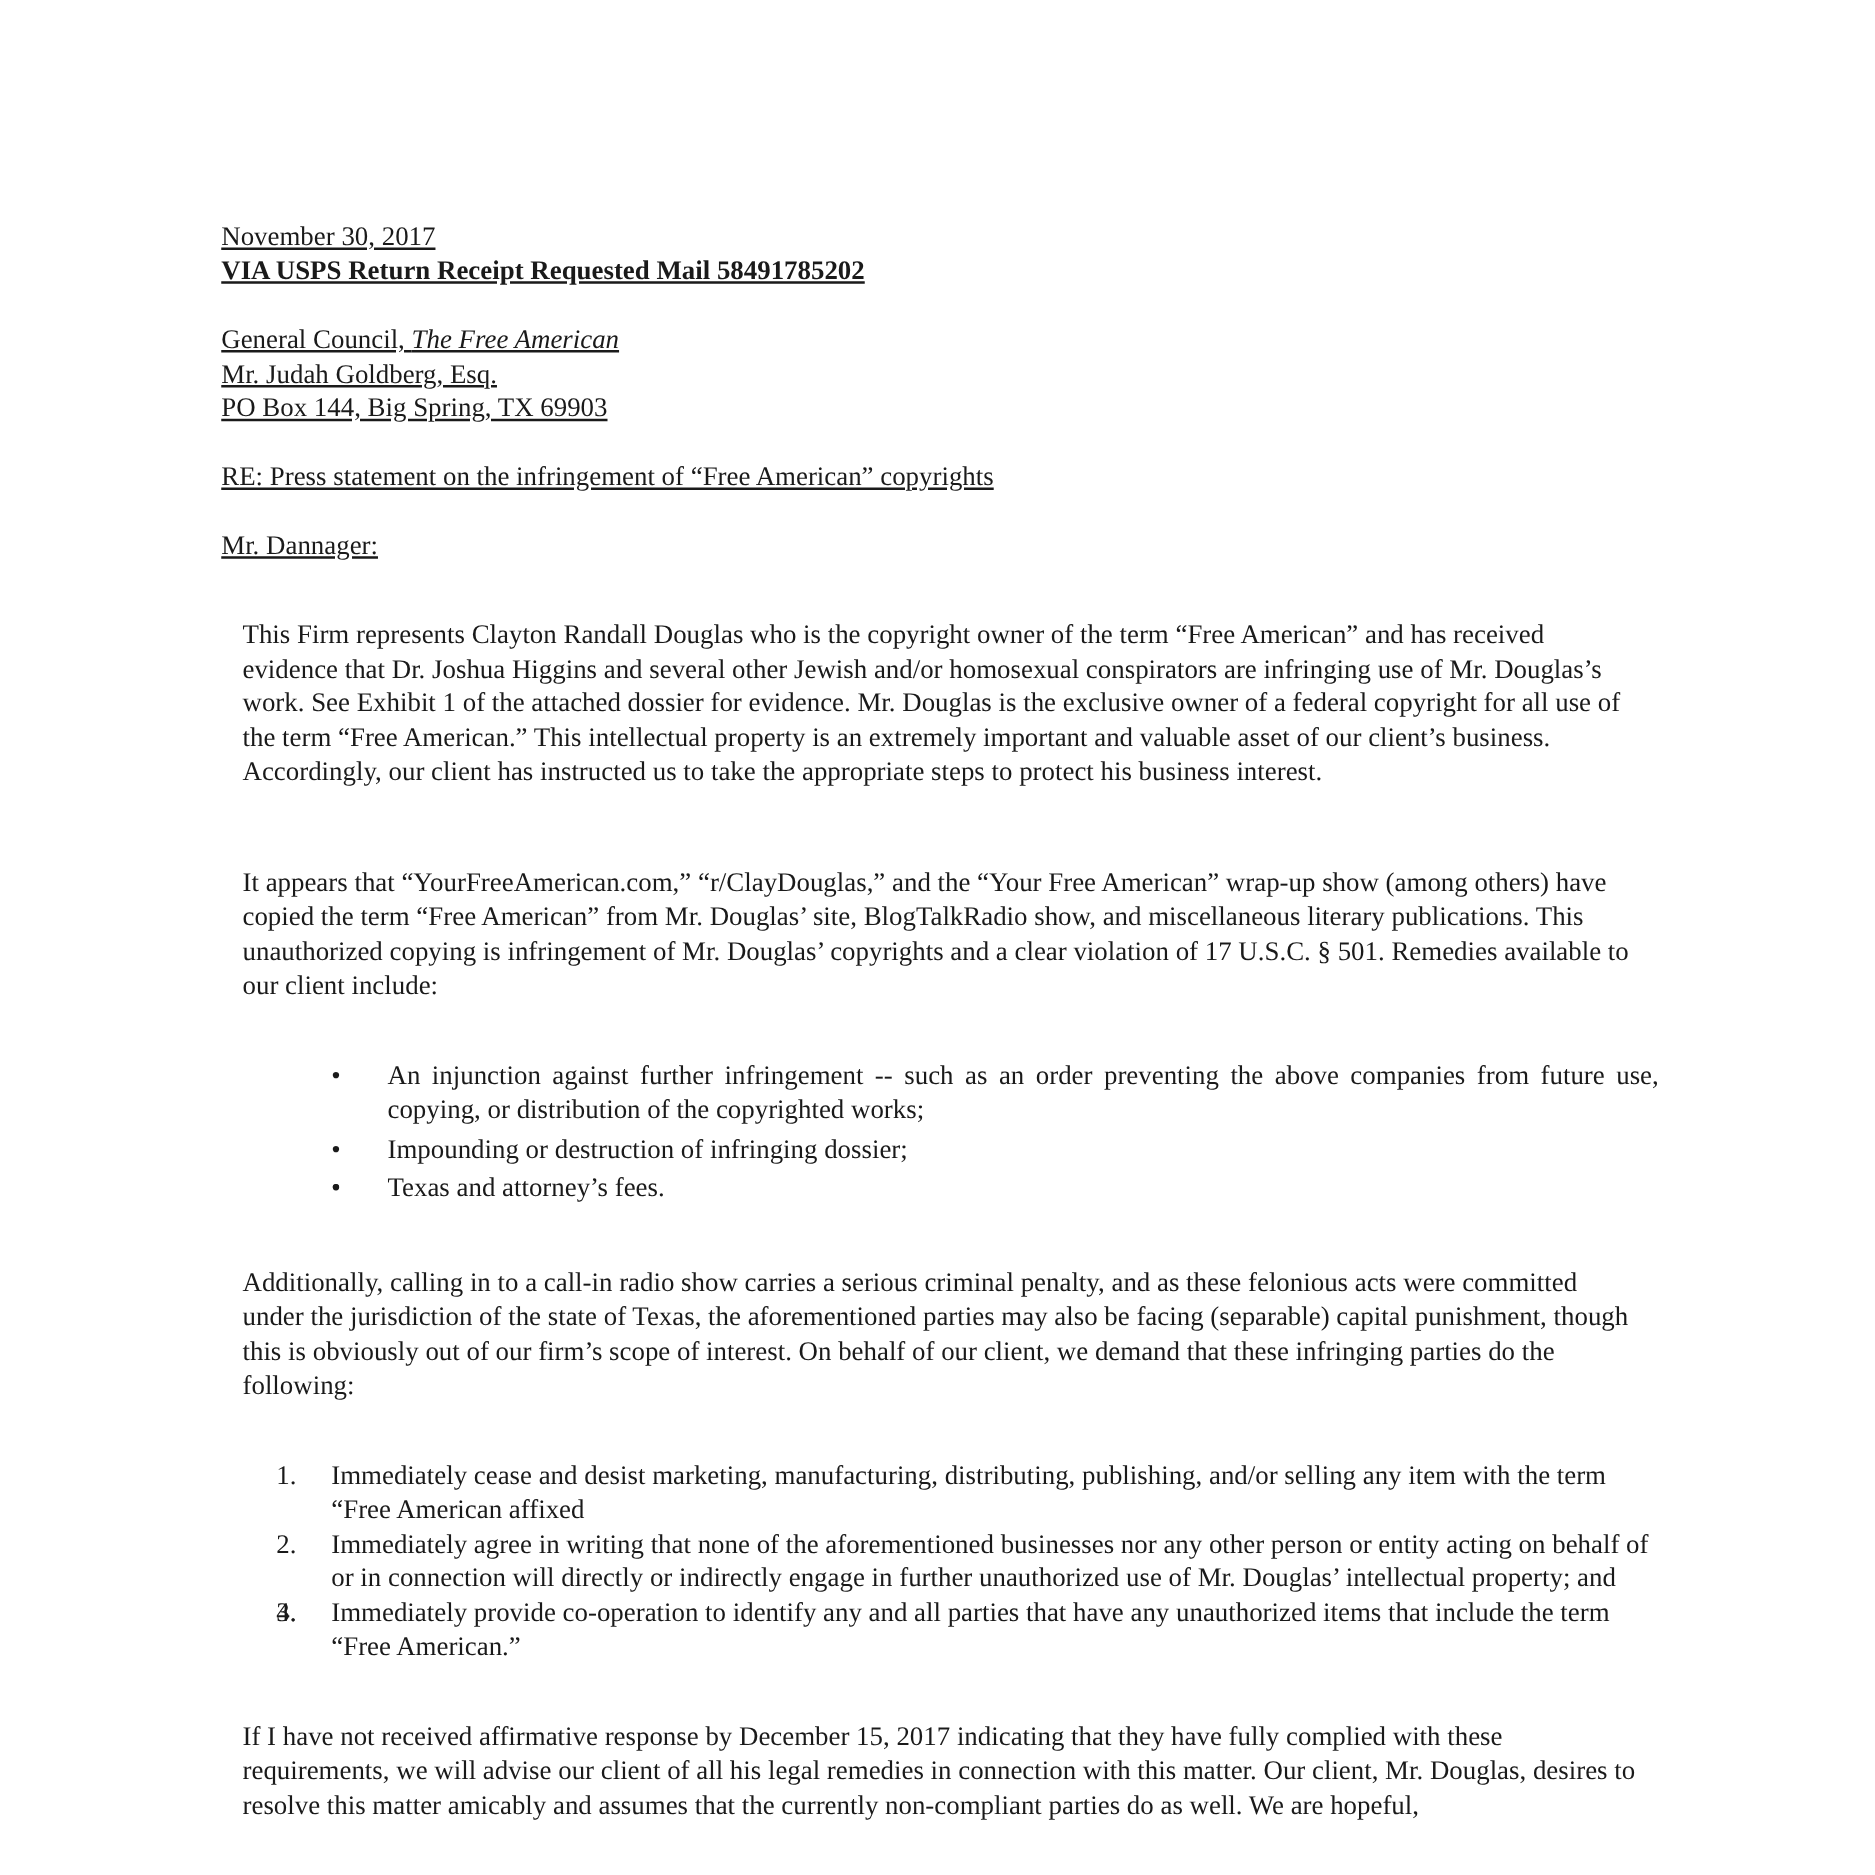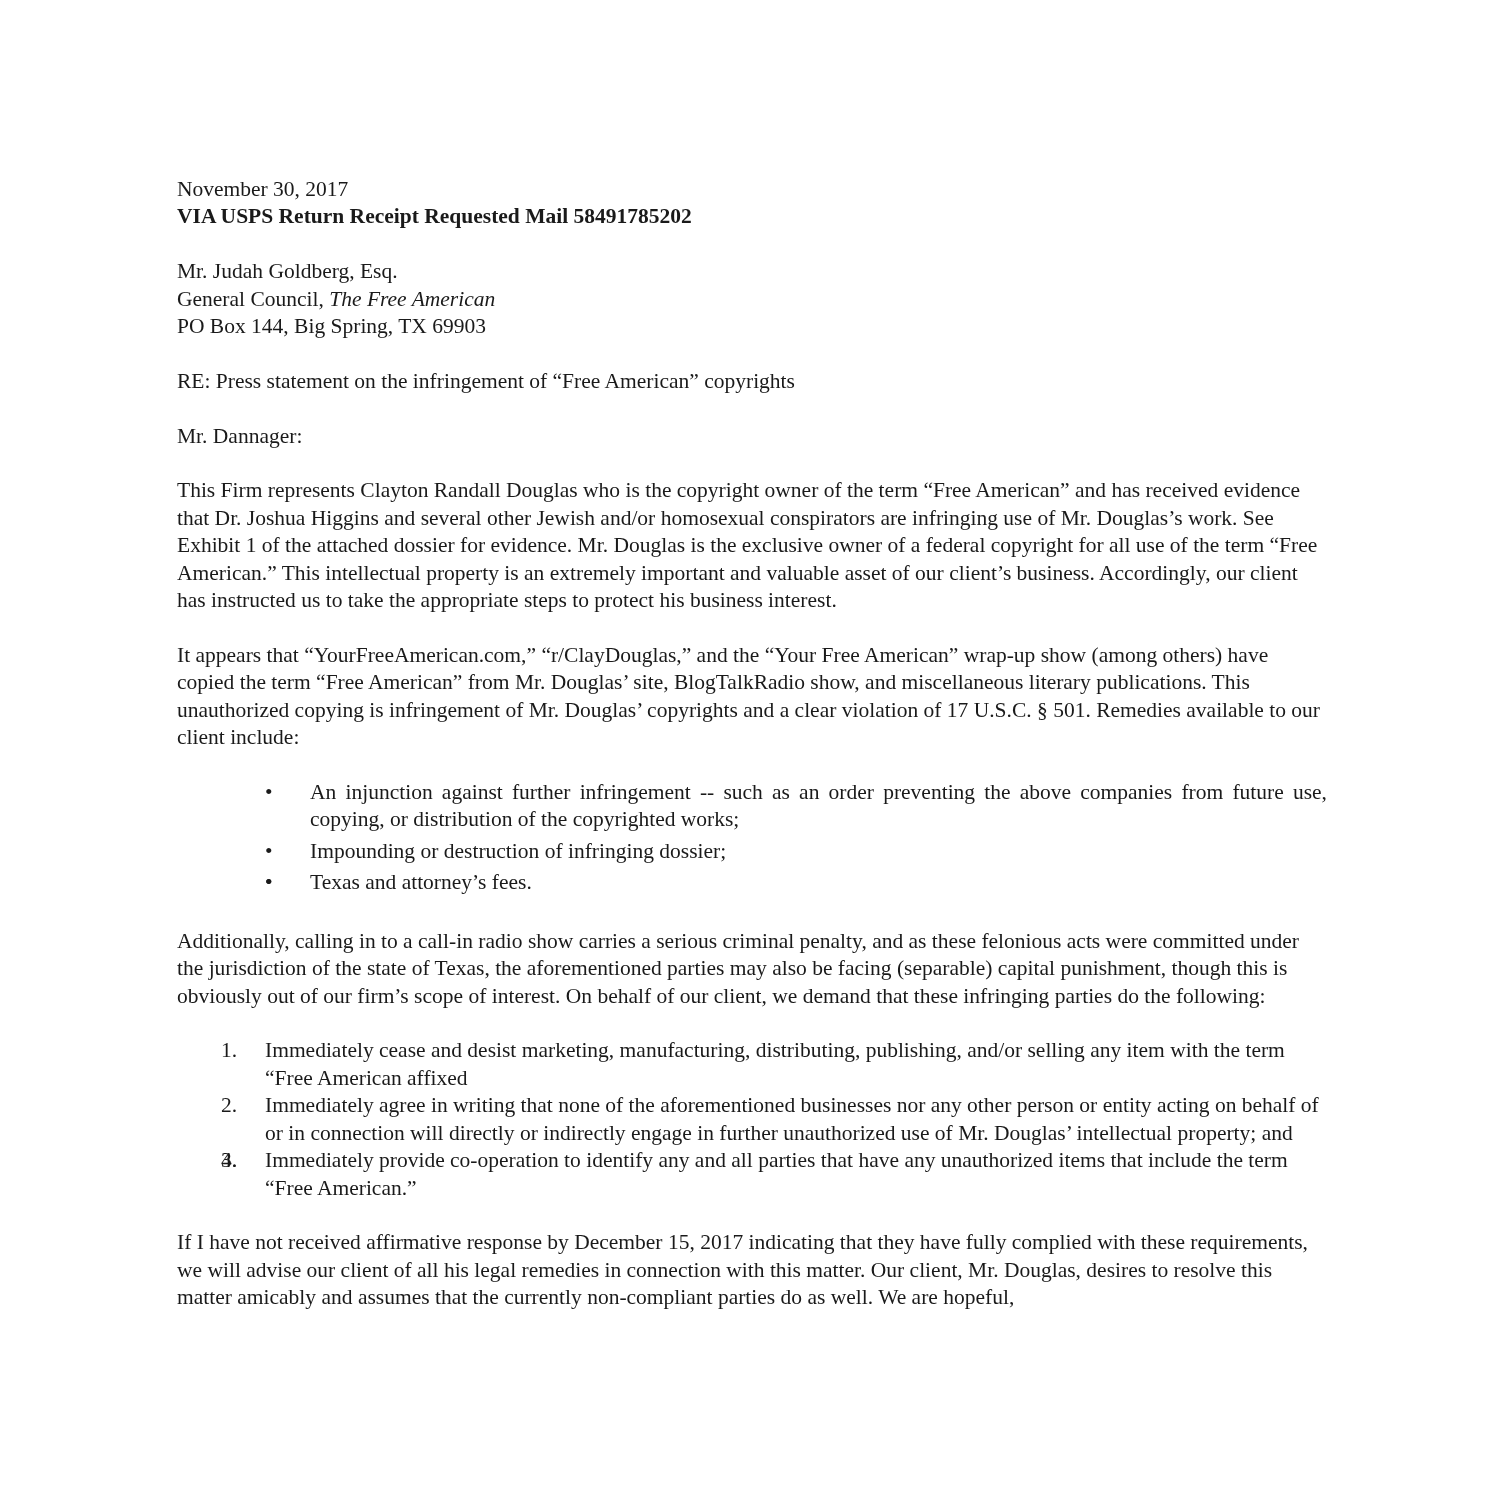--- a/index.html
+++ b/index.html
@@ -16,25 +16,25 @@
     .page {
       position: absolute;
       left: 177px;
       top: 176px;
       width: 1150px;
       color: #1a1a1a;
       font-family: "Liberation Serif", "DejaVu Serif", serif;
       font-size: 21.5px;
       line-height: 27.4px;
     }
-    .line { display: block; white-space: nowrap; }
+    .line { display: block; white-space: nowrap; text-decoration: underline; }
     .bold { font-weight: bold; }
     .ital { font-style: italic; }
     .gap { height: 27.4px; }
-    .para { margin: 0; }
+    .para { margin: 17px; }
     .bullets {
       list-style: none;
       margin: 0;
       padding: 0;
     }
     .bullets li {
       position: relative;
       padding-left: 133px;
       margin-bottom: 4px;
       text-align: justify;
@@ -63,22 +63,22 @@
 <body>
 
 <div class="page">
 
   <span class="line">November 30, 2017</span>
   <span class="line bold">VIA USPS Return Receipt Requested Mail 58491785202</span>
 
   <div class="gap"></div>
 
   <div>
+    <span class="line"><span>General Council, </span><span class="ital">The Free American</span></span>
     <span class="line">Mr. Judah Goldberg, Esq.</span>
-    <span class="line"><span>General Council, </span><span class="ital">The Free American</span></span>
     <span class="line">PO Box 144, Big Spring, TX 69903</span>
   </div>
 
   <div class="gap"></div>
 
   <span class="line">RE:  Press statement on the infringement of “Free American” copyrights</span>
 
   <div class="gap"></div>
 
   <span class="line">Mr. Dannager:</span>

